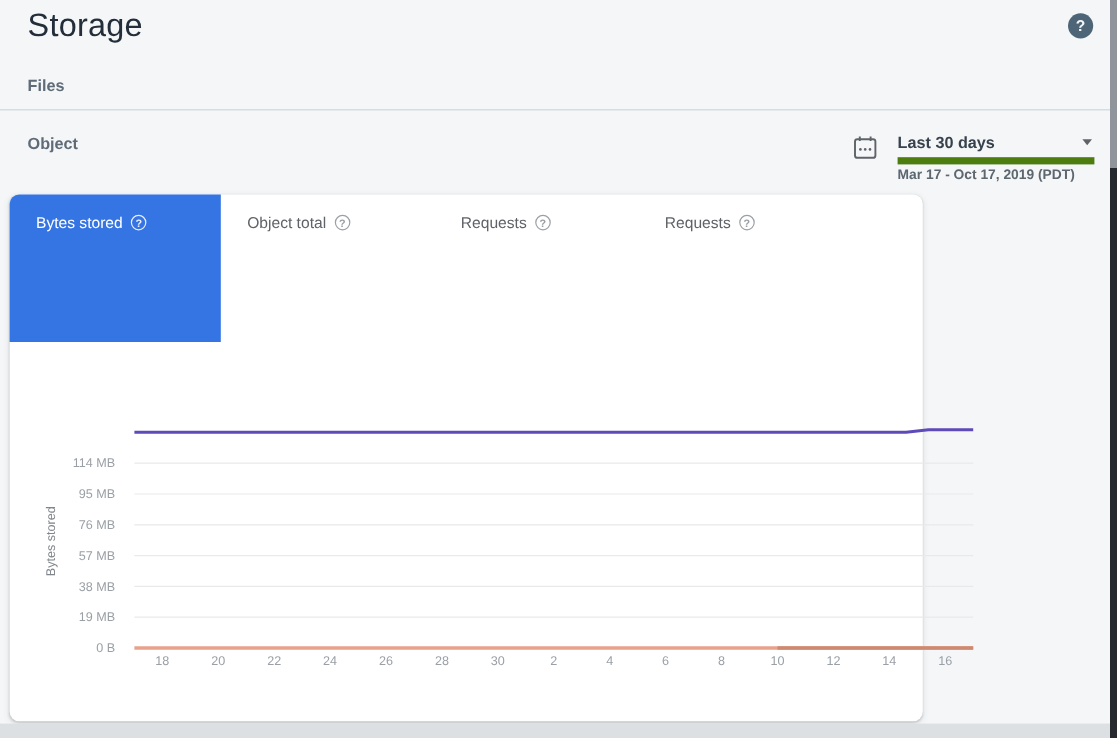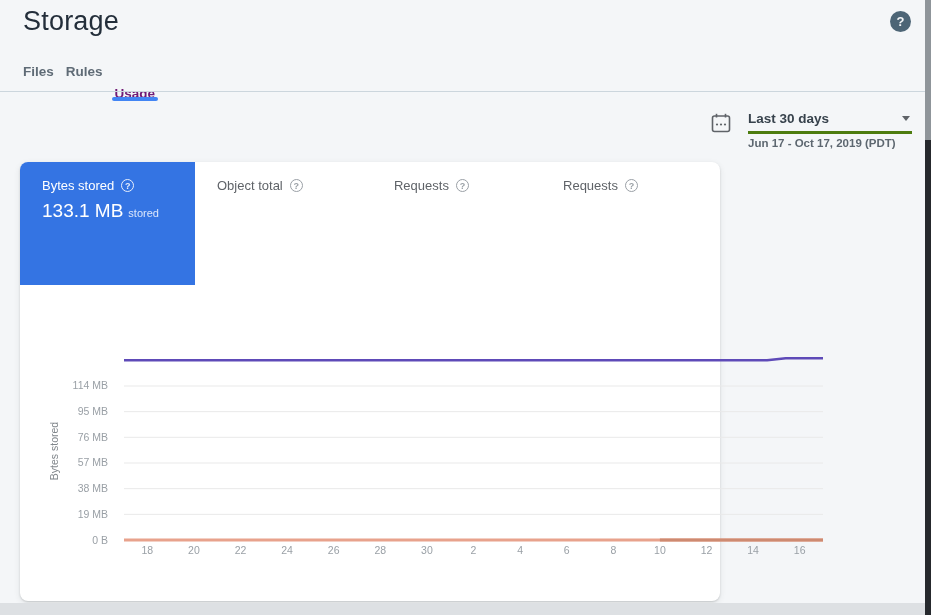--- a/index.html
+++ b/index.html
@@ -17,21 +17,21 @@
     font-size:27px; font-weight:normal; color:#232e3a; letter-spacing:.2px;
   }
   .help-btn {
     position:absolute; left:890px; top:11px;
     width:21px; height:21px; border-radius:50%;
     background:#4d6576; color:#f4f6f8;
     display:flex; align-items:center; justify-content:center;
     font-size:13px; font-weight:bold; cursor:pointer;
   }
   
-  .tabs { position:absolute; left:23px; top:64px; display:flex; gap:12px; height:28px; }
+  .tabs { position:absolute; left:23px; top:64px; display:flex; gap:32px; height:28px;flex-direction:column; }
   .tab {
     position:relative; font-size:13.5px; font-weight:bold; color:#5f6b76;
     cursor:pointer; line-height:16px;
   }
   .tab.active { color:#701a75;margin-top:22px; }
   .tab.active::after {
     content:""; position:absolute; left:-3px; right:-3px; bottom:-9px;
     height:4px; border-radius:2px; background:#4285f4;
   }
   .tab-divider {
@@ -40,31 +40,31 @@
   
   .date-selector {
     position:absolute; top:111px; right:19px;
     display:flex; align-items:flex-start; cursor:pointer;
   }
   .cal-icon { margin-top:2px; margin-right:17px; }
   .date-texts { width:164px; }
   .date-main-row {
     display:flex; align-items:center; justify-content:space-between;
     font-size:13.5px; font-weight:bold; color:#37424c;
-    padding-bottom:5px; border-bottom:3px solid #4d7c0f;
+    padding-bottom:5px; border-bottom:6px solid #4d7c0f;
   }
   .caret-down {
     width:0; height:0; margin-right:2px;
     border-left:4.5px solid transparent; border-right:4.5px solid transparent;
     border-top:5px solid #5f6368;
   }
   .date-sub { margin-top:3px; font-size:11.5px; font-weight:bold; color:#5d6770; }
   
   .card {
-    position:absolute; left:20px; top:162px; width:700px; height:439px;
+    position:absolute; left:8px; top:162px; width:761px; height:439px;
     background:#fff; border-radius:8px;
     box-shadow:0 1px 2px rgba(60,64,67,.2), 0 2px 6px rgba(60,64,67,.1);
   }
   .metrics-row { display:flex; height:123px; }
   .tile { padding:16px 0 0 22px; cursor:pointer; }
   .tile-0 { width:176px; border-radius:8px 0 0 0; padding-left:22px; }
   .tile-1 { width:178px; }
   .tile-2 { width:170px; }
   .tile-3 { width:180px; }
   .tile.selected { background:#3474e3; }
@@ -93,53 +93,49 @@
 </head>
 <body>
 
 <div class="page-title">Storage</div>
 <div class="help-btn">
   <span>?</span>
 </div>
 
 <div class="tabs">
   <div class="tab">Files</div>
-  <div class="tab">Rules</div>
+  <div class="tab">Object</div>
   <div class="tab active">Usage</div>
 </div>
 <div class="tab-divider"></div>
 
 <div class="date-selector">
   <svg class="cal-icon" width="20" height="20" viewBox="0 0 20 20">
     <rect x="1.5" y="3" width="17" height="15.5" rx="2" fill="none" stroke="#5f6368" stroke-width="1.6"></rect>
     <line x1="5.5" y1="0.8" x2="5.5" y2="4.5" stroke="#5f6368" stroke-width="1.6"></line>
     <line x1="14.5" y1="0.8" x2="14.5" y2="4.5" stroke="#5f6368" stroke-width="1.6"></line>
     <circle cx="6" cy="11.5" r="1.1" fill="#5f6368"></circle>
     <circle cx="10" cy="11.5" r="1.1" fill="#5f6368"></circle>
     <circle cx="14" cy="11.5" r="1.1" fill="#5f6368"></circle>
   </svg>
   <div class="date-texts">
     <div class="date-main-row">
       <span>Last 30 days</span>
       <span class="caret-down"></span>
     </div>
-    <div class="date-sub">Jun 17 - Oct 17, 2019 (PDT)</div>
+    <div class="date-sub">Mar 17 - Oct 17, 2019 (PDT)</div>
   </div>
 </div>
 
 <div class="card">
   <div class="metrics-row">
     <div class="tile tile-0 selected">
       <div class="tile-label">
         <span>Bytes stored</span>
         <span class="qicon">?</span>
-      </div>
-      <div class="tile-value-row">
-        <span class="tile-value">133.1 MB</span>
-        <span class="tile-unit">stored</span>
       </div>
     </div>
     <div class="tile tile-1">
       <div class="tile-label">
         <span>Object total</span>
         <span class="qicon">?</span>
       </div>
     </div>
     <div class="tile tile-2">
       <div class="tile-label">

